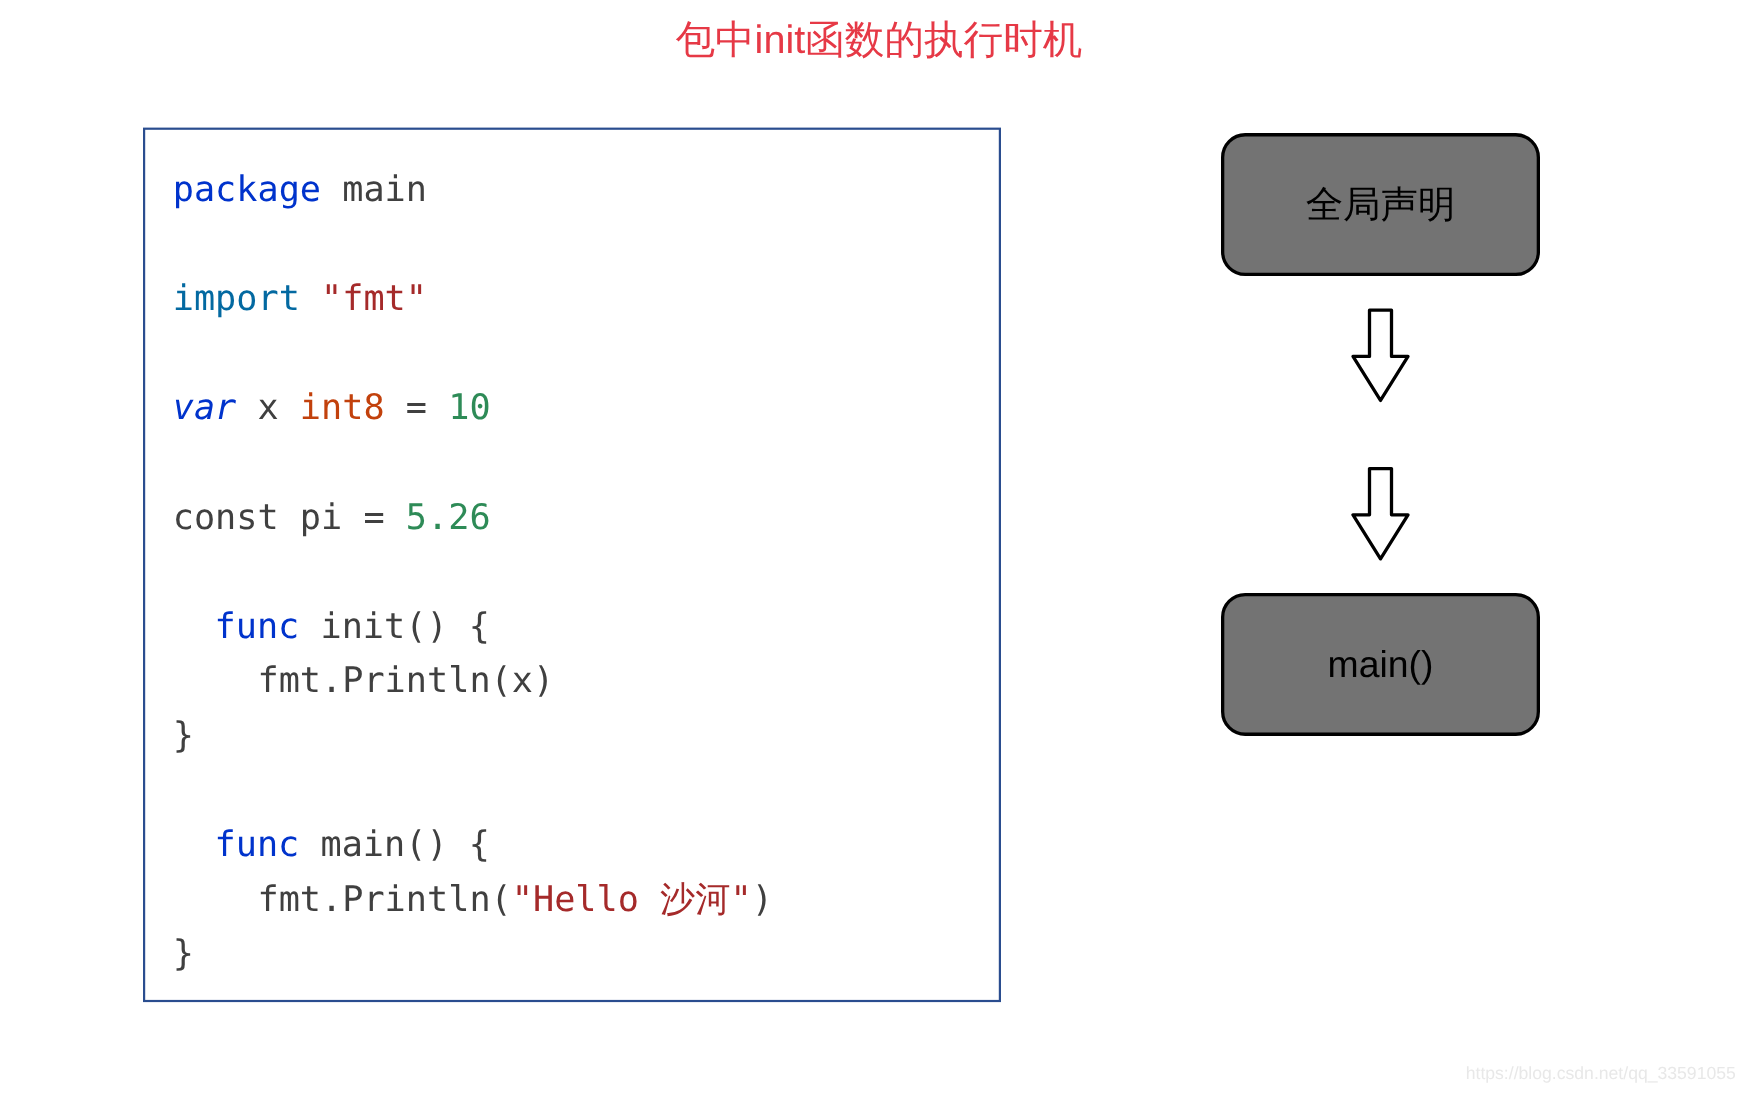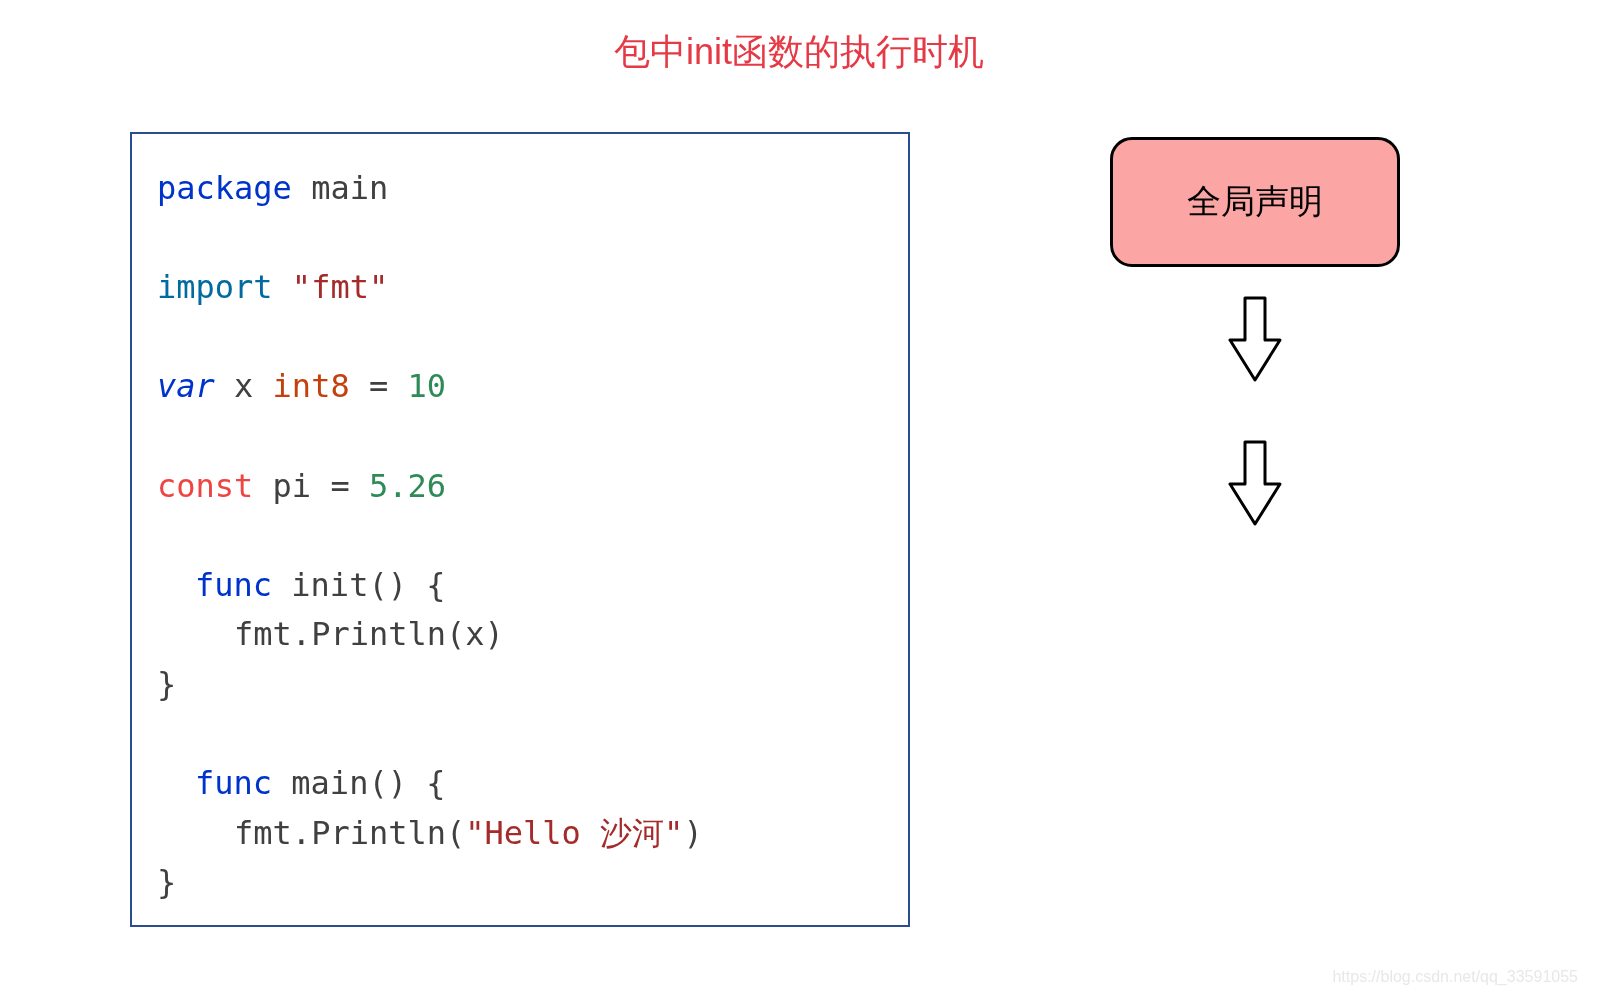--- a/index.html
+++ b/index.html
@@ -7,21 +7,21 @@
       width: 1598px;
       height: 998px;
       background: #ffffff;
       font-family: -apple-system, BlinkMacSystemFont, "Segoe UI", sans-serif;
       position: relative;
     }
     .title {
       text-align: center;
       font-size: 36px;
       color: #e63946;
-      padding-top: 28px;
+      padding-top: 12px;
       font-weight: 400;
     }
     .content-wrap {
       display: flex;
       margin-top: 55px;
       padding: 0 130px;
       align-items: flex-start;
       gap: 200px;
     }
     .code-box {
@@ -32,37 +32,37 @@
     }
     .code-box pre {
       font-family: "SF Mono", "Monaco", "Menlo", "Consolas", monospace;
       font-size: 32px;
       line-height: 1.55;
       font-weight: 500;
     }
     .kw-pkg { color: #0033cc; }
     .kw-imp { color: #0369a1; }
     .kw-var { color: #0033cc; font-style: italic; }
-    .kw-const { color: #ef4444; }
+    .kw-const { color: #404040; }
     .kw-func { color: #0033cc; margin-left: 38px; }
     .ident { color: #404040; }
     .type { color: #c2410c; }
     .num { color: #2e8b57; }
     .str { color: #a52a2a; }
     .flow-col {
       display: flex;
       flex-direction: column;
       align-items: center;
       gap: 0;
       padding-top: 5px;
     }
     .flow-box {
       width: 290px;
       height: 130px;
-      background: #fca5a5;
+      background: #737373;
       border: 3px solid #000000;
       border-radius: 22px;
       display: flex;
       align-items: center;
       justify-content: center;
       font-size: 34px;
       color: #000000;
     }
     .arrow-wrap {
       margin: 28px 0;
@@ -113,17 +113,20 @@
     <div class="arrow-wrap">
       <svg class="arrow-svg" viewBox="0 0 60 88">
         <path d="M 20 3 L 40 3 L 40 45 L 55 45 L 30 85 L 5 45 L 20 45 Z" fill="#ffffff" stroke="#000000" stroke-width="3" stroke-linejoin="round"></path>
       </svg>
     </div>
     <div class="arrow-wrap">
       <svg class="arrow-svg" viewBox="0 0 60 88">
         <path d="M 20 3 L 40 3 L 40 45 L 55 45 L 30 85 L 5 45 L 20 45 Z" fill="#ffffff" stroke="#000000" stroke-width="3" stroke-linejoin="round"></path>
       </svg>
     </div>
+    <div class="flow-box">
+      <span>main()</span>
+    </div>
   </div>
 
 </div>
 
 <div class="watermark">https://blog.csdn.net/qq_33591055</div>
 
 </body></html>

